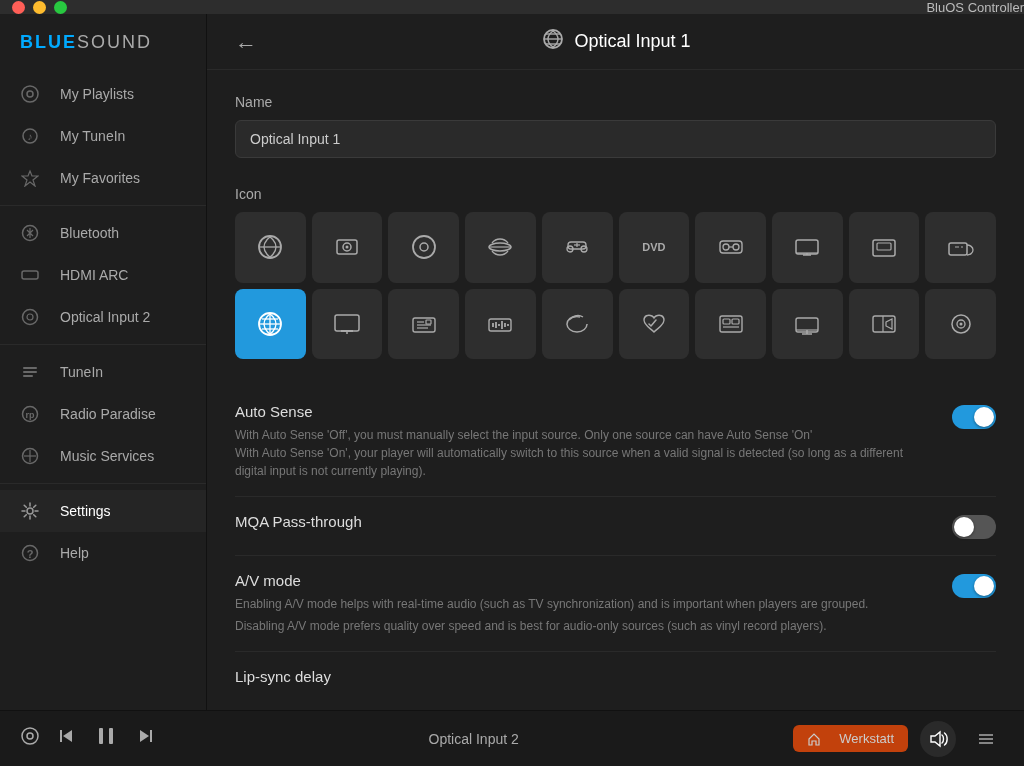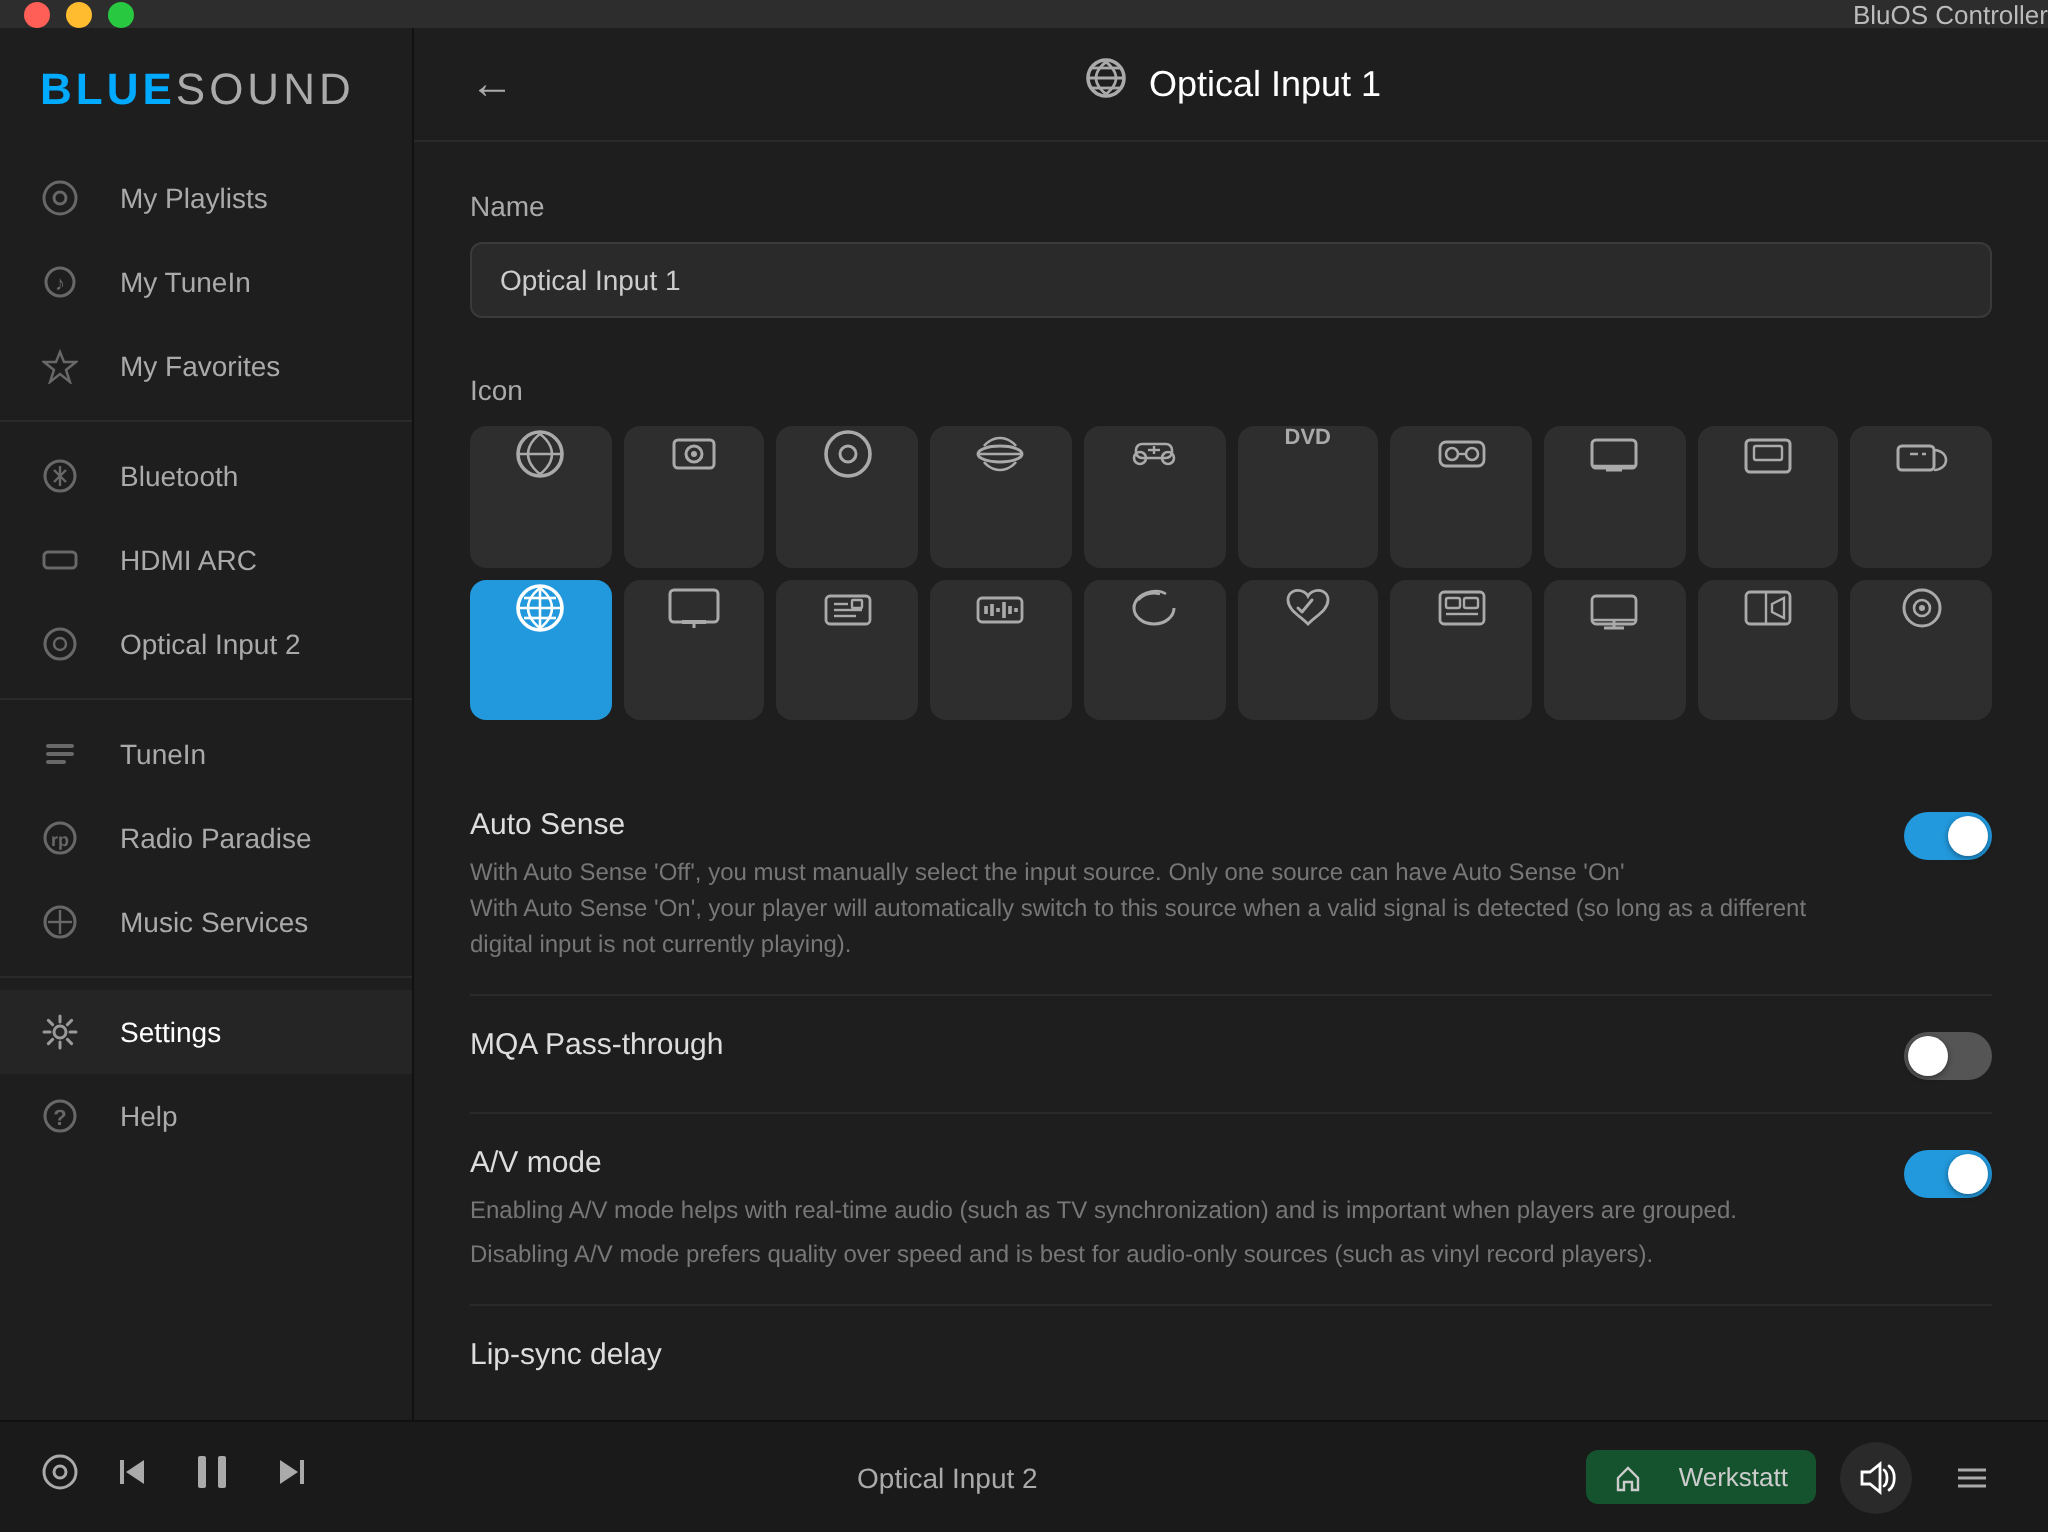--- a/index.html
+++ b/index.html
@@ -60,21 +60,21 @@
       flex-shrink: 0;
       border-right: 1px solid #111;
       overflow-y: auto;
     }
     .sidebar-logo {
       padding: 18px 20px 14px;
       display: flex;
       align-items: center;
     }
     .logo-text {
-      font-size: 22px;
+      font-size: 18px;
       font-weight: 300;
       letter-spacing: 2px;
       color: #fff;
     }
     .logo-text span { color: #00aaff; font-weight: 700; }
     .sidebar-item {
       display: flex;
       align-items: center;
       gap: 20px;
       padding: 11px 20px;
@@ -170,20 +170,21 @@
     .icon-grid {
       display: grid;
       grid-template-columns: repeat(10, 1fr);
       gap: 6px;
     }
     .icon-cell {
       background: #2e2e2e;
       border-radius: 8px;
       aspect-ratio: 1;
       display: flex;
+      align-items: center;
       justify-content: center;
       cursor: pointer;
       font-size: 22px;
       color: #aaa;
       transition: background 0.15s;
     }
     .icon-cell.selected {
       background: #2299dd;
       color: #fff;
     }
@@ -272,21 +273,21 @@
     }
     .bottom-right {
       display: flex;
       align-items: center;
       gap: 12px;
     }
     .room-btn {
       display: flex;
       align-items: center;
       gap: 18px;
-      background: #14532d;
+      background: #c2410c;
       border: none;
       color: #ccc;
       padding: 6px 14px;
       border-radius: 6px;
       font-size: 13px;
       cursor: pointer;
     }
     .volume-btn, .menu-btn {
       background: none;
       border: none;

